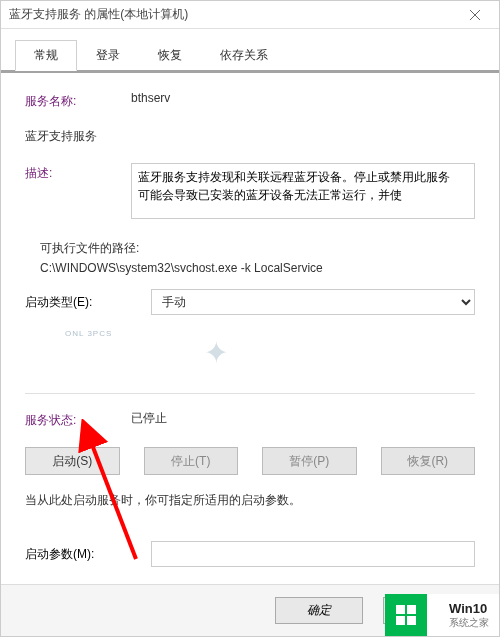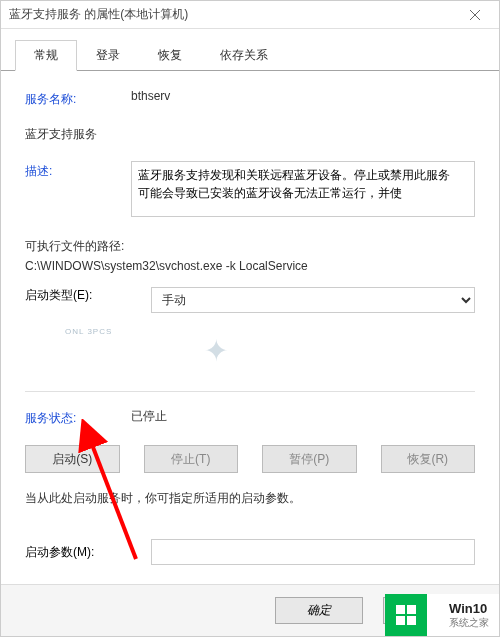--- a/index.html
+++ b/index.html
@@ -32,21 +32,21 @@
     .close-btn {
       width: 32px; height: 24px;
       display: flex; align-items: center; justify-content: center;
       color: #888; cursor: pointer;
     }
     .close-btn svg { width: 10px; height: 10px; }
     .tabs {
       display: flex;
       padding: 10px 14px 0 14px;
       background: #fff;
-      border-bottom: 1px solid #a3a3a3;
+      border-bottom: 3px solid #a3a3a3;
     }
     .tab {
       padding: 6px 18px;
       border: 1px solid transparent;
       cursor: pointer;
       color: #333;
       position: relative;
       top: 1px;
     }
     .tab.active {
@@ -55,38 +55,38 @@
       background: #fff;
     }
     .tab-content {
       padding: 18px 24px 12px 24px;
     }
     .row {
       display: flex;
       align-items: flex-start;
       margin-bottom: 18px;
     }
-    .label-col { width: 106px; color: #1d4ed8; padding-top: 2px; }
+    .label-col { width: 106px; color: #701a75; padding-top: 2px; }
     .value-col { flex: 1; color: #333; }
     .desc-box {
       width: 100%;
       height: 56px;
       border: 1px solid #ccc;
       padding: 4px 18px 4px 6px;
       font-family: inherit;
       font-size: 12px;
       line-height: 1.5;
       resize: none;
       overflow-y: scroll;
       background: #fff;
     }
-    .path-block { margin-bottom: 14px; }
+    .path-block { margin-bottom: 14px; margin-left: 15px; }
     .path-label { margin-bottom: 4px; color: #333; }
     .path-value { color: #333; }
-    .select-row { display: flex; margin-bottom: 10px; }
+    .select-row { display: flex; align-items: center; margin-bottom: 10px; }
     .select-label { width: 126px; }
     .select-ctl {
       flex: 1;
       height: 26px;
       border: 1px solid #ccc;
       background: #fff;
       padding: 0 6px;
       font-family: Liberation Sans, sans-serif;
       font-size: 12px;
       color: #333;

